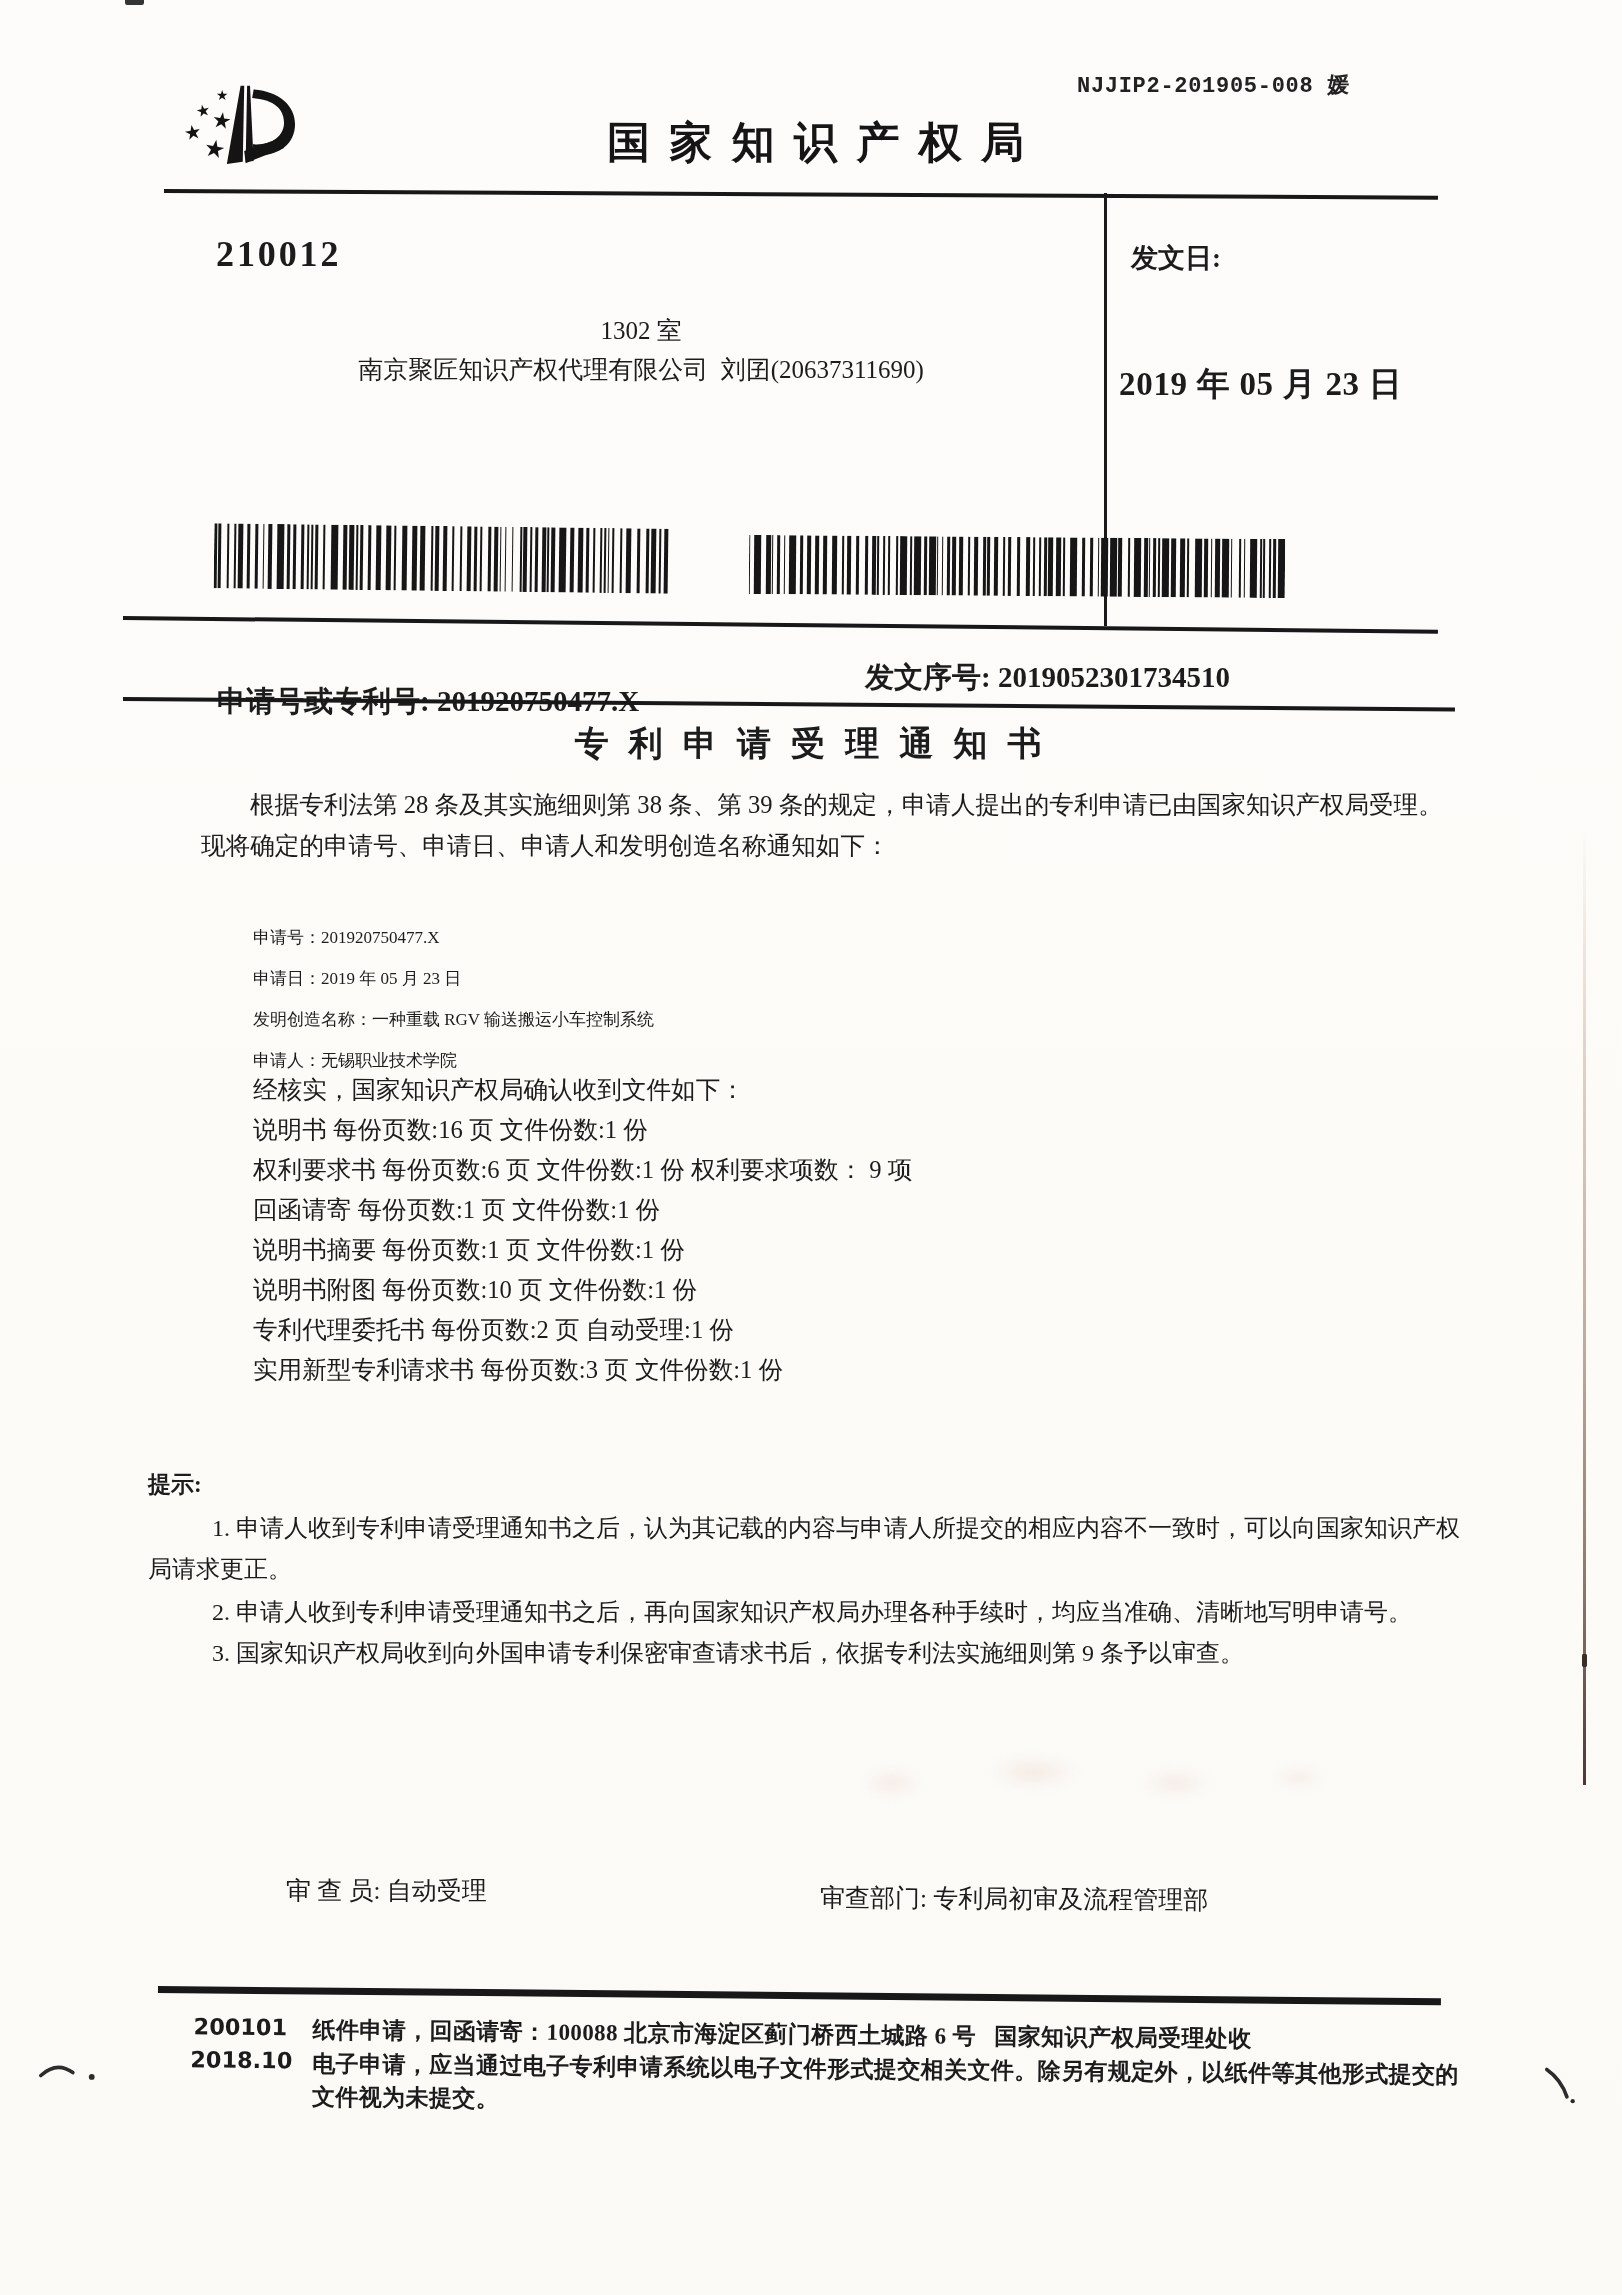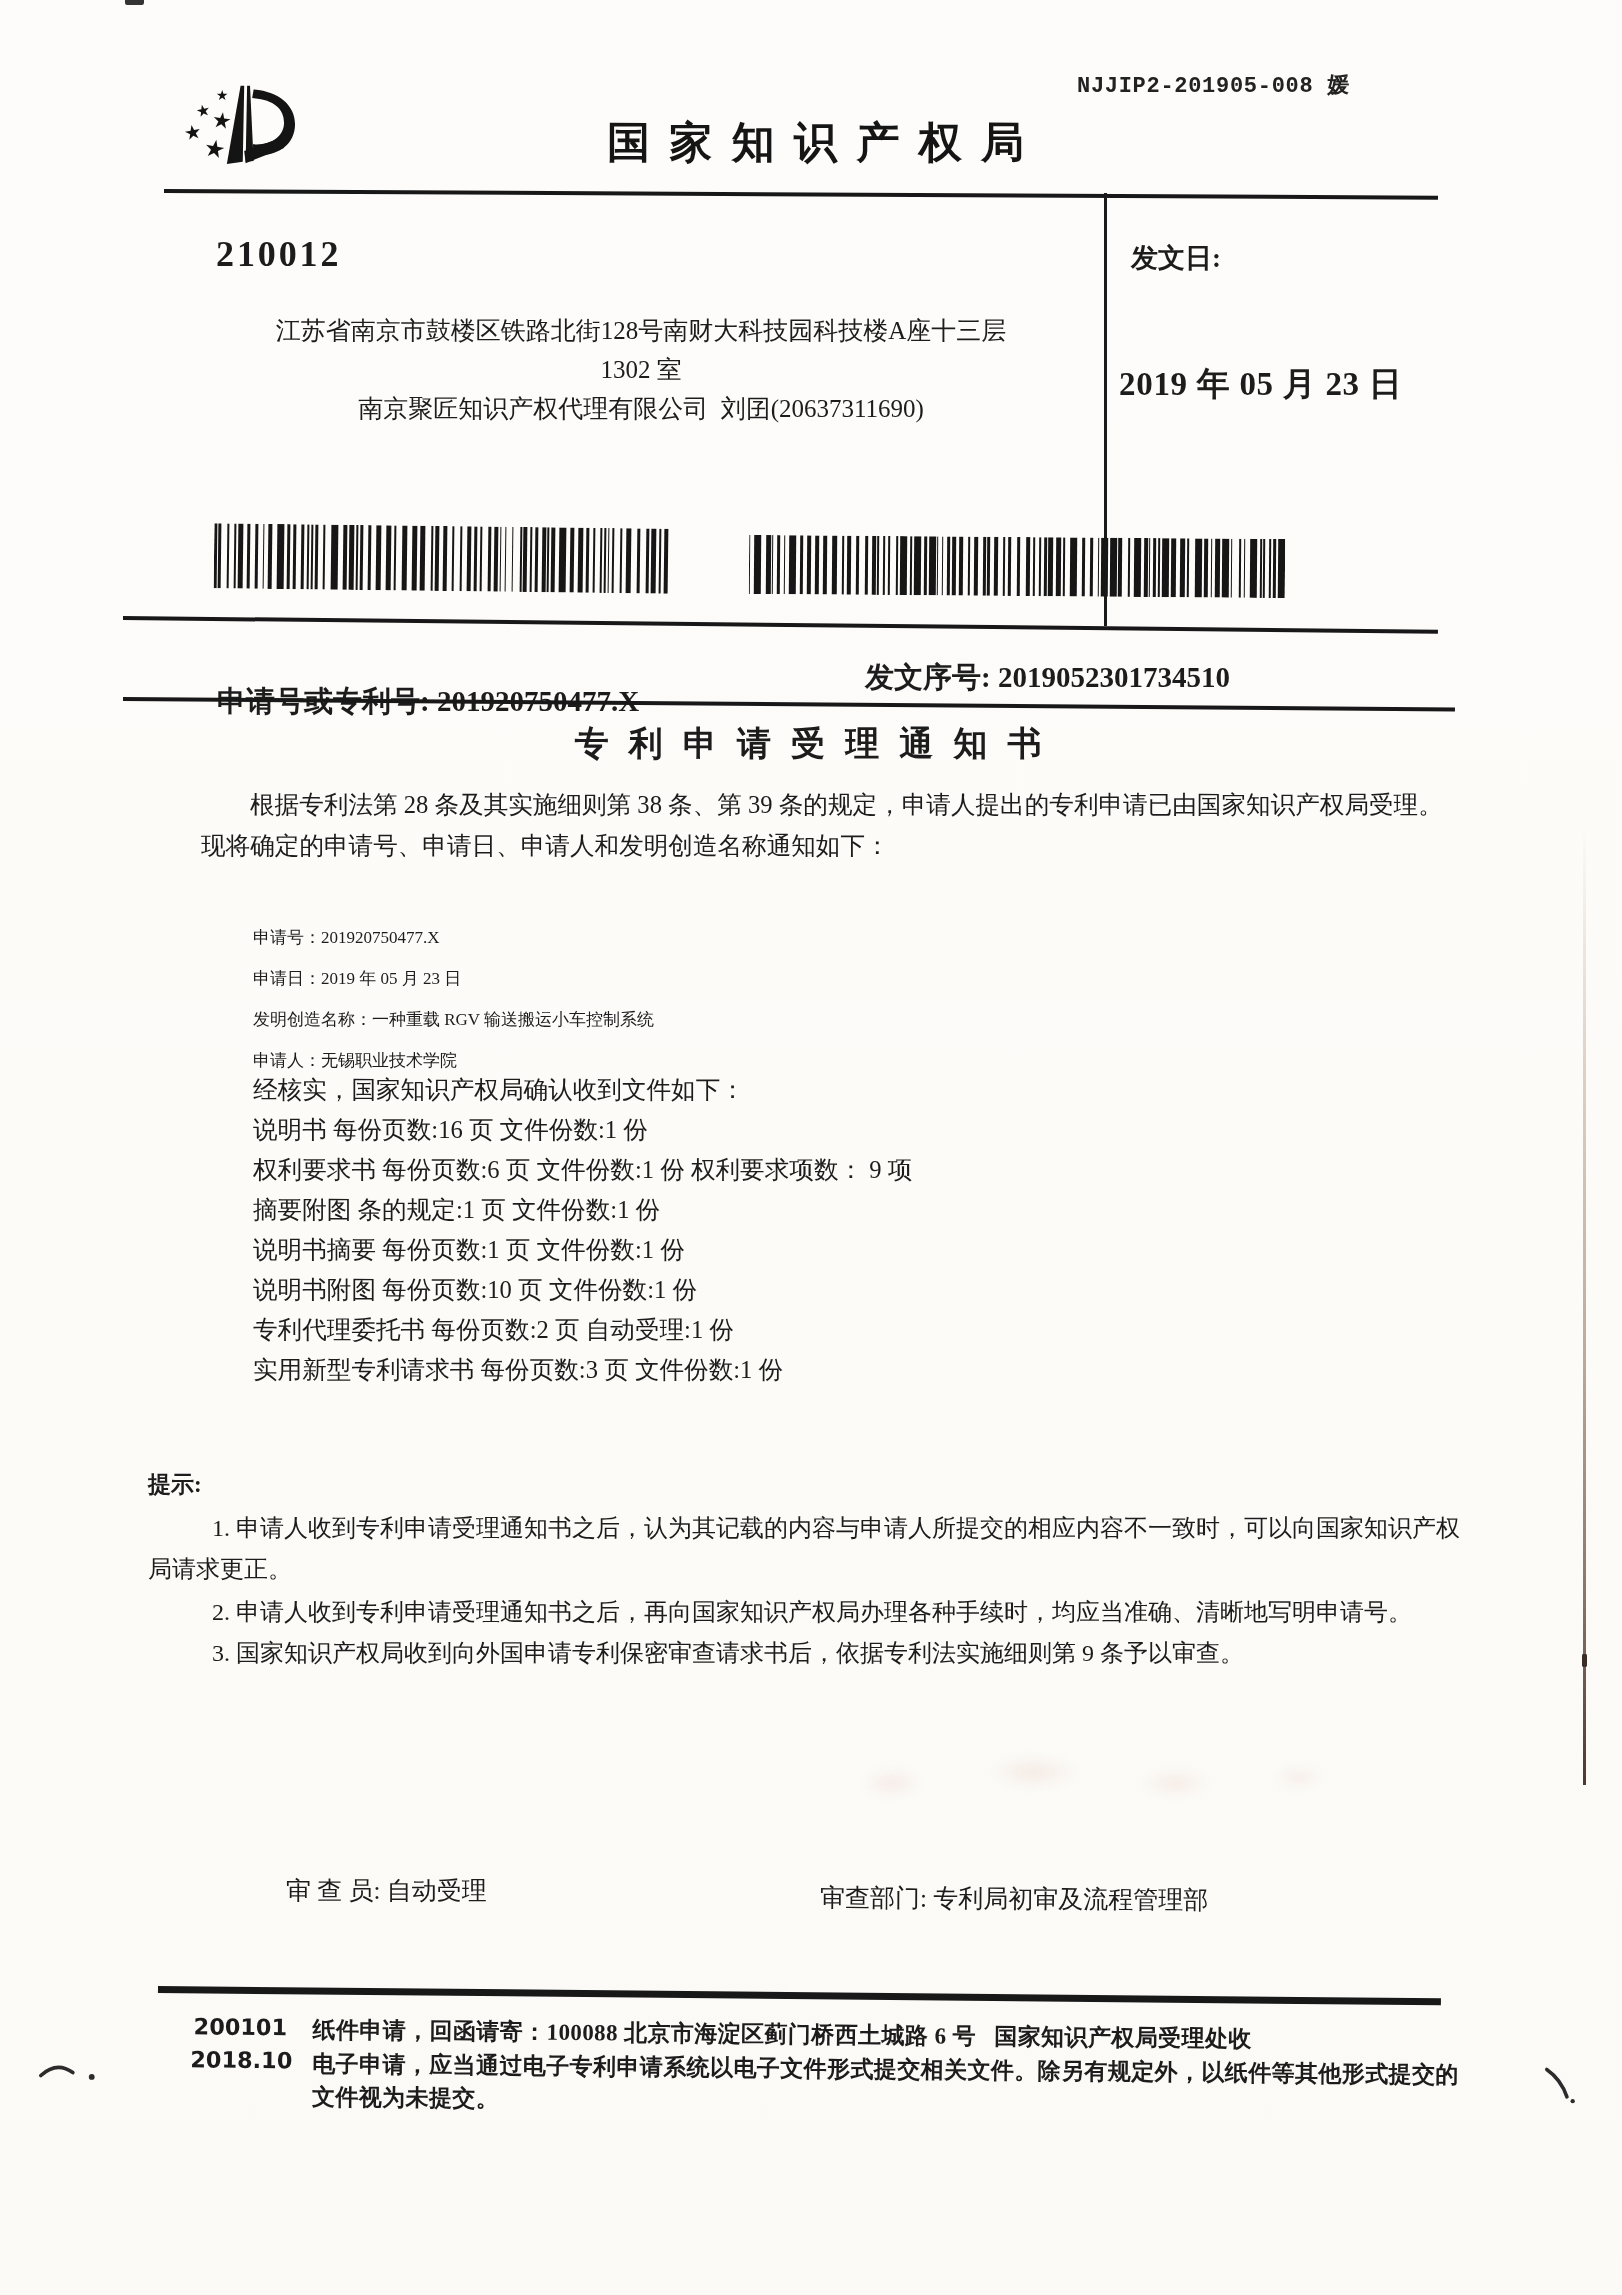--- a/index.html
+++ b/index.html
@@ -89,21 +89,20 @@
       <path d="M97,116 L149,98 L152,112 L99,133 Z" fill="#141414"></path>
     </svg>
   </div>
 
   <div class="abs t agency-title">国 家 知 识 产 权 局</div>
 
   <div class="rule" style="left:164px;top:189px;width:1274px;height:3.6px;transform:rotate(0.3deg);"></div>
 
   <div class="abs t postal">210012</div>
   <div class="abs addr-wrap">
-    <div class="t addr-line">江苏省南京市鼓楼区铁路北街128号南财大科技园科技楼A座十三层</div>
     <div class="t addr-line">1302 室</div>
     <div class="t agent-line">南京聚匠知识产权代理有限公司  刘囝(20637311690)</div>
   </div>
 
   <div class="abs vdivider"></div>
   <div class="abs t issue-label">发文日:</div>
   <div class="abs t issue-date">2019 年 05 月 23 日</div>
 
   <div class="barcode bc-left">
       <i style="left:0px;width:2.9px"></i>
@@ -268,21 +267,21 @@
     <div class="t">申请号：201920750477.X</div>
     <div class="t">申请日：2019 年 05 月 23 日</div>
     <div class="t">发明创造名称：一种重载 RGV 输送搬运小车控制系统</div>
     <div class="t">申请人：无锡职业技术学院</div>
   </div>
 
   <div class="abs received">
     <div class="t">经核实，国家知识产权局确认收到文件如下：</div>
     <div class="t">说明书 每份页数:16 页 文件份数:1 份</div>
     <div class="t">权利要求书 每份页数:6 页 文件份数:1 份 权利要求项数： 9 项</div>
-    <div class="t">摘要附图 条的规定:1 页 文件份数:1 份</div>
+    <div class="t">回函请寄 每份页数:1 页 文件份数:1 份</div>
     <div class="t">说明书摘要 每份页数:1 页 文件份数:1 份</div>
     <div class="t">说明书附图 每份页数:10 页 文件份数:1 份</div>
     <div class="t">专利代理委托书 每份页数:2 页 自动受理:1 份</div>
     <div class="t">实用新型专利请求书 每份页数:3 页 文件份数:1 份</div>
   </div>
 
   <div class="abs t tips-label">提示:</div>
   <div class="tip t" style="top:1508px;">1. 申请人收到专利申请受理通知书之后，认为其记载的内容与申请人所提交的相应内容不一致时，可以向国家知识产权局请求更正。</div>
   <div class="tip t" style="top:1592px;">2. 申请人收到专利申请受理通知书之后，再向国家知识产权局办理各种手续时，均应当准确、清晰地写明申请号。</div>
   <div class="tip t" style="top:1633px;">3. 国家知识产权局收到向外国申请专利保密审查请求书后，依据专利法实施细则第 9 条予以审查。</div>

